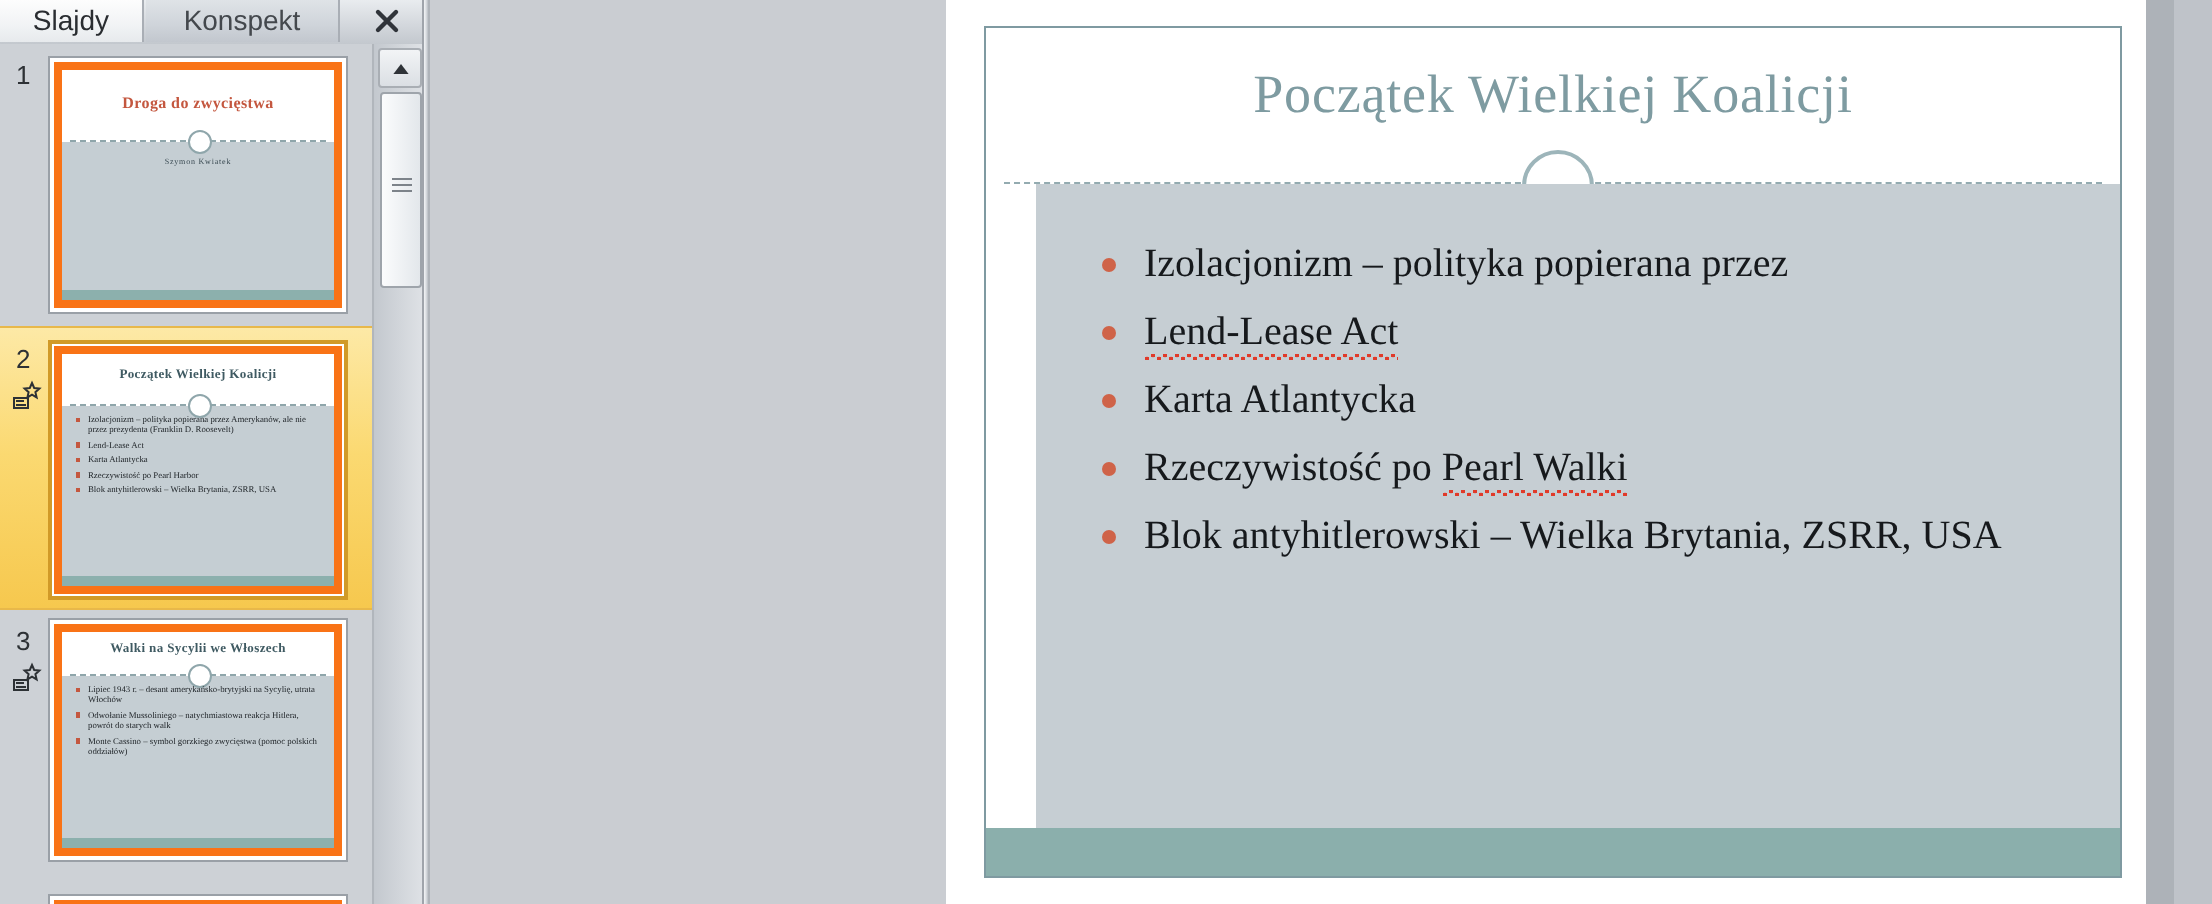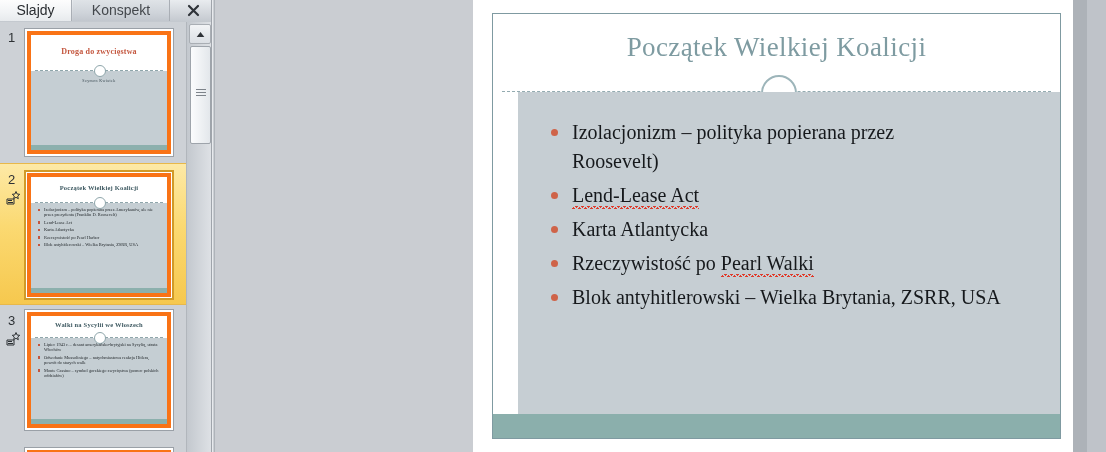--- a/index.html
+++ b/index.html
@@ -337,21 +337,20 @@
       <div class="slide-head"></div>
       <div class="slide-title">Początek Wielkiej Koalicji</div>
       <div class="slide-dash"></div>
       <div class="slide-circle"></div>
 
       <div class="slide-body">
         <div class="bullets">
 
           <div class="bullet justify">
             <span>Izolacjonizm   –   polityka   popierana   przez</span>
-            <span>Roosevelt)</span>
           </div>
 
           <div class="bullet">
             <span class="squig">Lend-Lease Act</span>
           </div>
 
           <div class="bullet">
             <span>Karta Atlantycka</span>
           </div>
 

